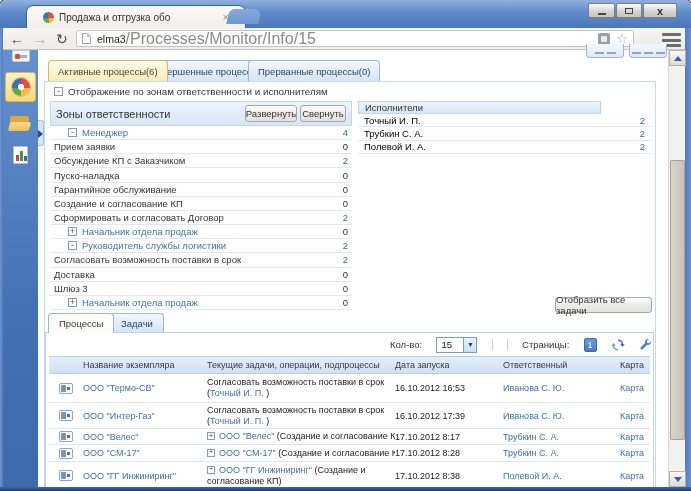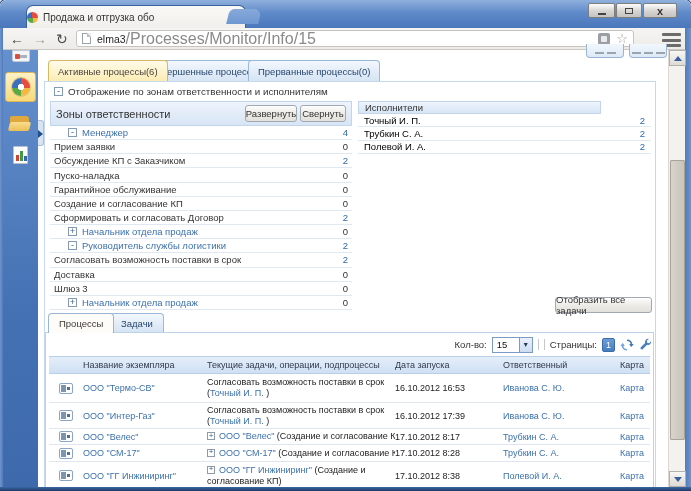--- a/index.html
+++ b/index.html
@@ -1,21 +1,21 @@
 <!DOCTYPE html>
 <html><head>
 <meta charset="utf-8">
 <style>
 *{margin:0;padding:0;box-sizing:border-box}
 html,body{background:#dfe3e8}
 body{font-family:"Liberation Sans",sans-serif}
 #win{position:relative;width:691px;height:491px;border-radius:6px 6px 0 0;overflow:hidden;background:#fff;font-size:10px;box-shadow:0 0 0 1px #2c4f86}
 
 #titlebar{position:absolute;left:0;top:0;width:691px;height:28px;background:linear-gradient(180deg,#8fb0dd,#5f8ac9 45%,#4a77bb);border-radius:6px 6px 0 0}
-#btab{position:absolute;left:26px;top:5px;width:220px;height:23px;background:linear-gradient(#faf9f7,#f1efec);border:1px solid #39619e;border-bottom:none;border-radius:7px 7px 0 0;display:flex;align-items:center;padding:0 0;overflow:hidden}
+#btab{position:absolute;left:26px;top:5px;width:220px;height:23px;background:linear-gradient(#faf9f7,#f1efec);border:1px solid #39619e;border-bottom:none;border-radius:7px 7px 0 0;display:flex;align-items:center;padding:0 16px;overflow:hidden}
 .favicon{width:11px;height:11px;border-radius:50%;background:conic-gradient(#e84c3d 0 95deg,#f5b942 95deg 175deg,#58a844 175deg 265deg,#3a6fc0 265deg 360deg);flex:0 0 auto;margin-right:5px}
 #btab .ttl{font-size:10px;color:#333;white-space:nowrap;overflow:hidden;flex:1 1 auto;-webkit-mask-image:linear-gradient(90deg,#000 80%,transparent);mask-image:linear-gradient(90deg,#000 80%,transparent)}
 #btab .x{color:#8b8b8b;font-size:11px;line-height:11px;margin-left:4px}
 #newtab{position:absolute;left:228px;top:9px;width:32px;height:15px;background:linear-gradient(#87a9da,#6e97d1);border-radius:5px 8px 0 0;transform:skewX(-14deg)}
 .wbtn{position:absolute;top:3px;height:15px;background:linear-gradient(#fdfdfd,#d6d4d1 55%,#c6c3bf);border:1px solid #7e7e7e;border-radius:2px;display:flex;align-items:center;justify-content:center}
 .wbtn .g-min{width:8px;height:2px;background:#444;margin-top:6px}
 .wbtn .g-max{width:8px;height:6px;border:1.5px solid #444}
 .wbtn .g-x{color:#333;font-size:11px;line-height:10px;font-weight:bold}
 #toolbar{position:absolute;left:0;top:28px;width:691px;height:22px;background:linear-gradient(#f7f5f3,#edebe8);border-bottom:1px solid #cbc8c3}
 .navg{position:absolute;top:31px;font-size:14px;line-height:16px;color:#4c4c4c}
@@ -81,21 +81,21 @@
 .zcnt{font-size:9.5px}
 .cblue{color:#2e68ad}
 .cdark{color:#333}
 #erows{position:absolute;left:358px;top:114px;width:293px;height:40px;display:flex;flex-direction:column}
 .erow{flex:1;display:flex;align-items:center;border-bottom:1px solid #e0e8f2;font-size:9.5px;padding:0 6px}
 #showall{position:absolute;left:555px;top:297px;width:97px;height:16px}
 
 .vtab{position:absolute;top:313px;height:19px;display:flex;align-items:center;padding:0 10px;font-size:9.5px;border:1px solid #9db9da;border-bottom:none;border-radius:4px 4px 0 0;background:linear-gradient(#f2f7fd,#d6e4f4);color:#27476e;z-index:3}
 .vtab.on{background:#fdfcf8;border-color:#9ab4d2;color:#3c3a33;height:20px;z-index:4}
 #lowpanel{position:absolute;left:45px;top:332px;width:609px;height:159px;border:1px solid #bcd2e8;border-bottom:none;background:#fff}
-#controls{position:absolute;left:390px;top:336px;width:262px;height:17px;display:flex;align-items:center;justify-content:flex-end;gap:5px;font-size:9.5px;color:#333}
+#controls{position:absolute;left:390px;top:336px;width:262px;height:17px;display:flex;align-items:center;justify-content:space-between;gap:5px;font-size:9.5px;color:#333}
 #cntsel{width:41px;height:16px;border:1px solid #7a9cc4;background:#fff;display:flex}
 #cntsel .v{flex:1;display:flex;align-items:center;padding-left:4px;font-size:9.5px;color:#111}
 #cntsel .a{width:13px;background:linear-gradient(#e9f1fb,#cdddf1);border-left:1px solid #7a9cc4;display:flex;align-items:center;justify-content:center;font-size:7px;color:#223c5e}
 .vsep{width:1px;height:11px;background:#c3c9d0}
 #pgbadge{width:13px;height:14px;background:linear-gradient(#6f9cd4,#447ec2);border:1px solid #3a6ca8;border-radius:2px;color:#fff;font-size:9px;display:flex;align-items:center;justify-content:center}
 
 #tbl{position:absolute;left:49px;top:356px;width:601px}
 .thead{display:flex;height:18px;align-items:center;background:linear-gradient(#e4eefa,#cfe0f3);border-top:1px solid #b9cfe8;border-bottom:1px solid #b9cfe8;font-size:9px;color:#2f3b4c}
 .trow{display:flex;border-bottom:1px solid #dfe6ef;font-size:9px;color:#222;align-items:center}
 .c-ico{width:34px;flex:0 0 auto;display:flex;justify-content:center}

